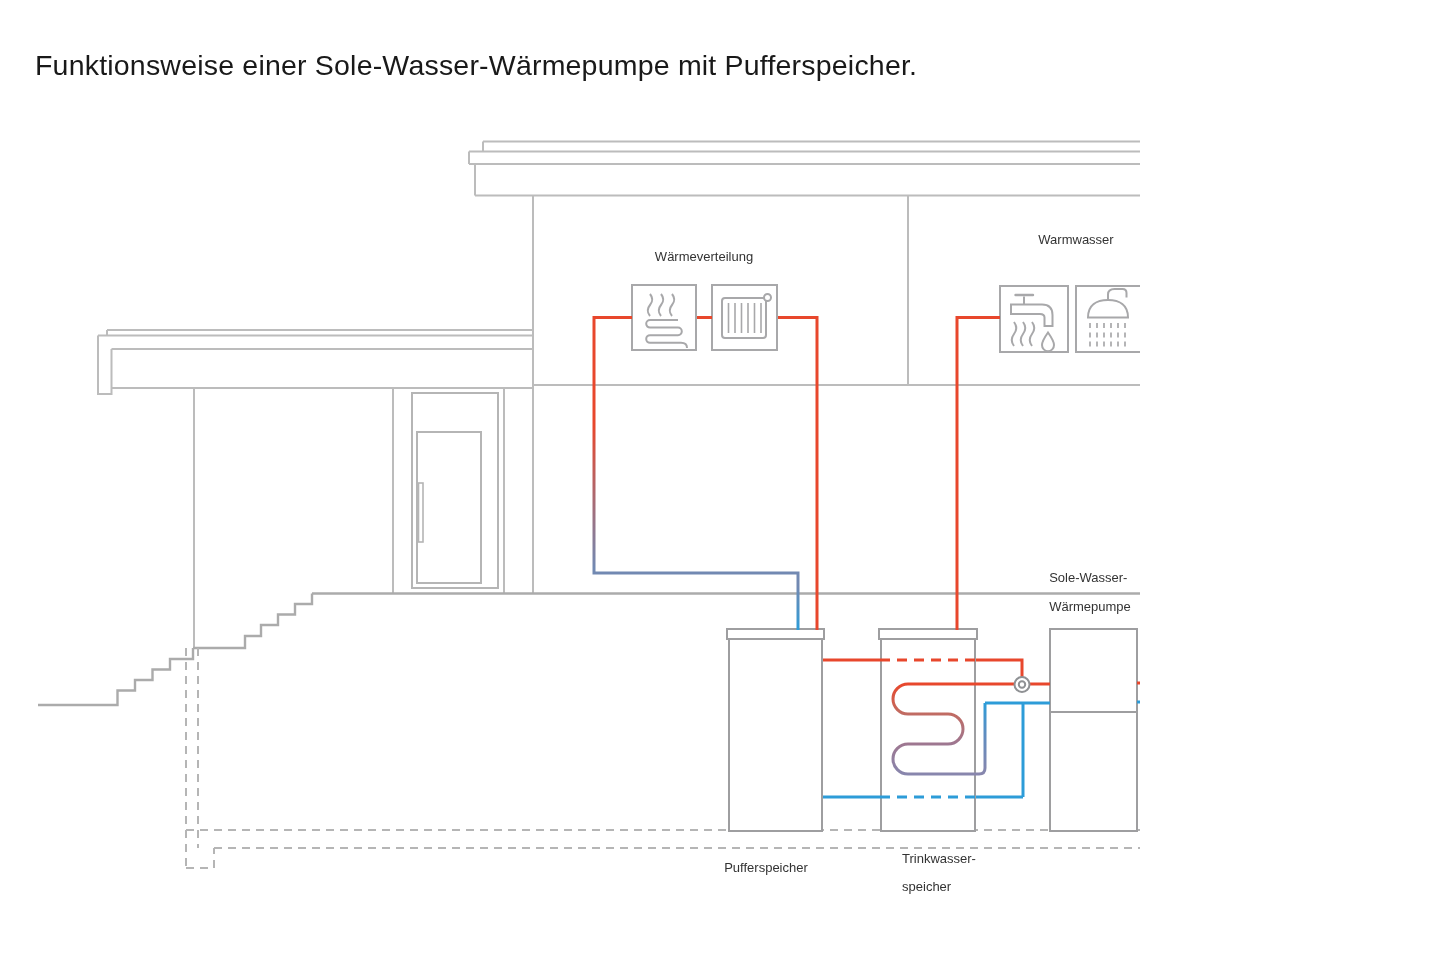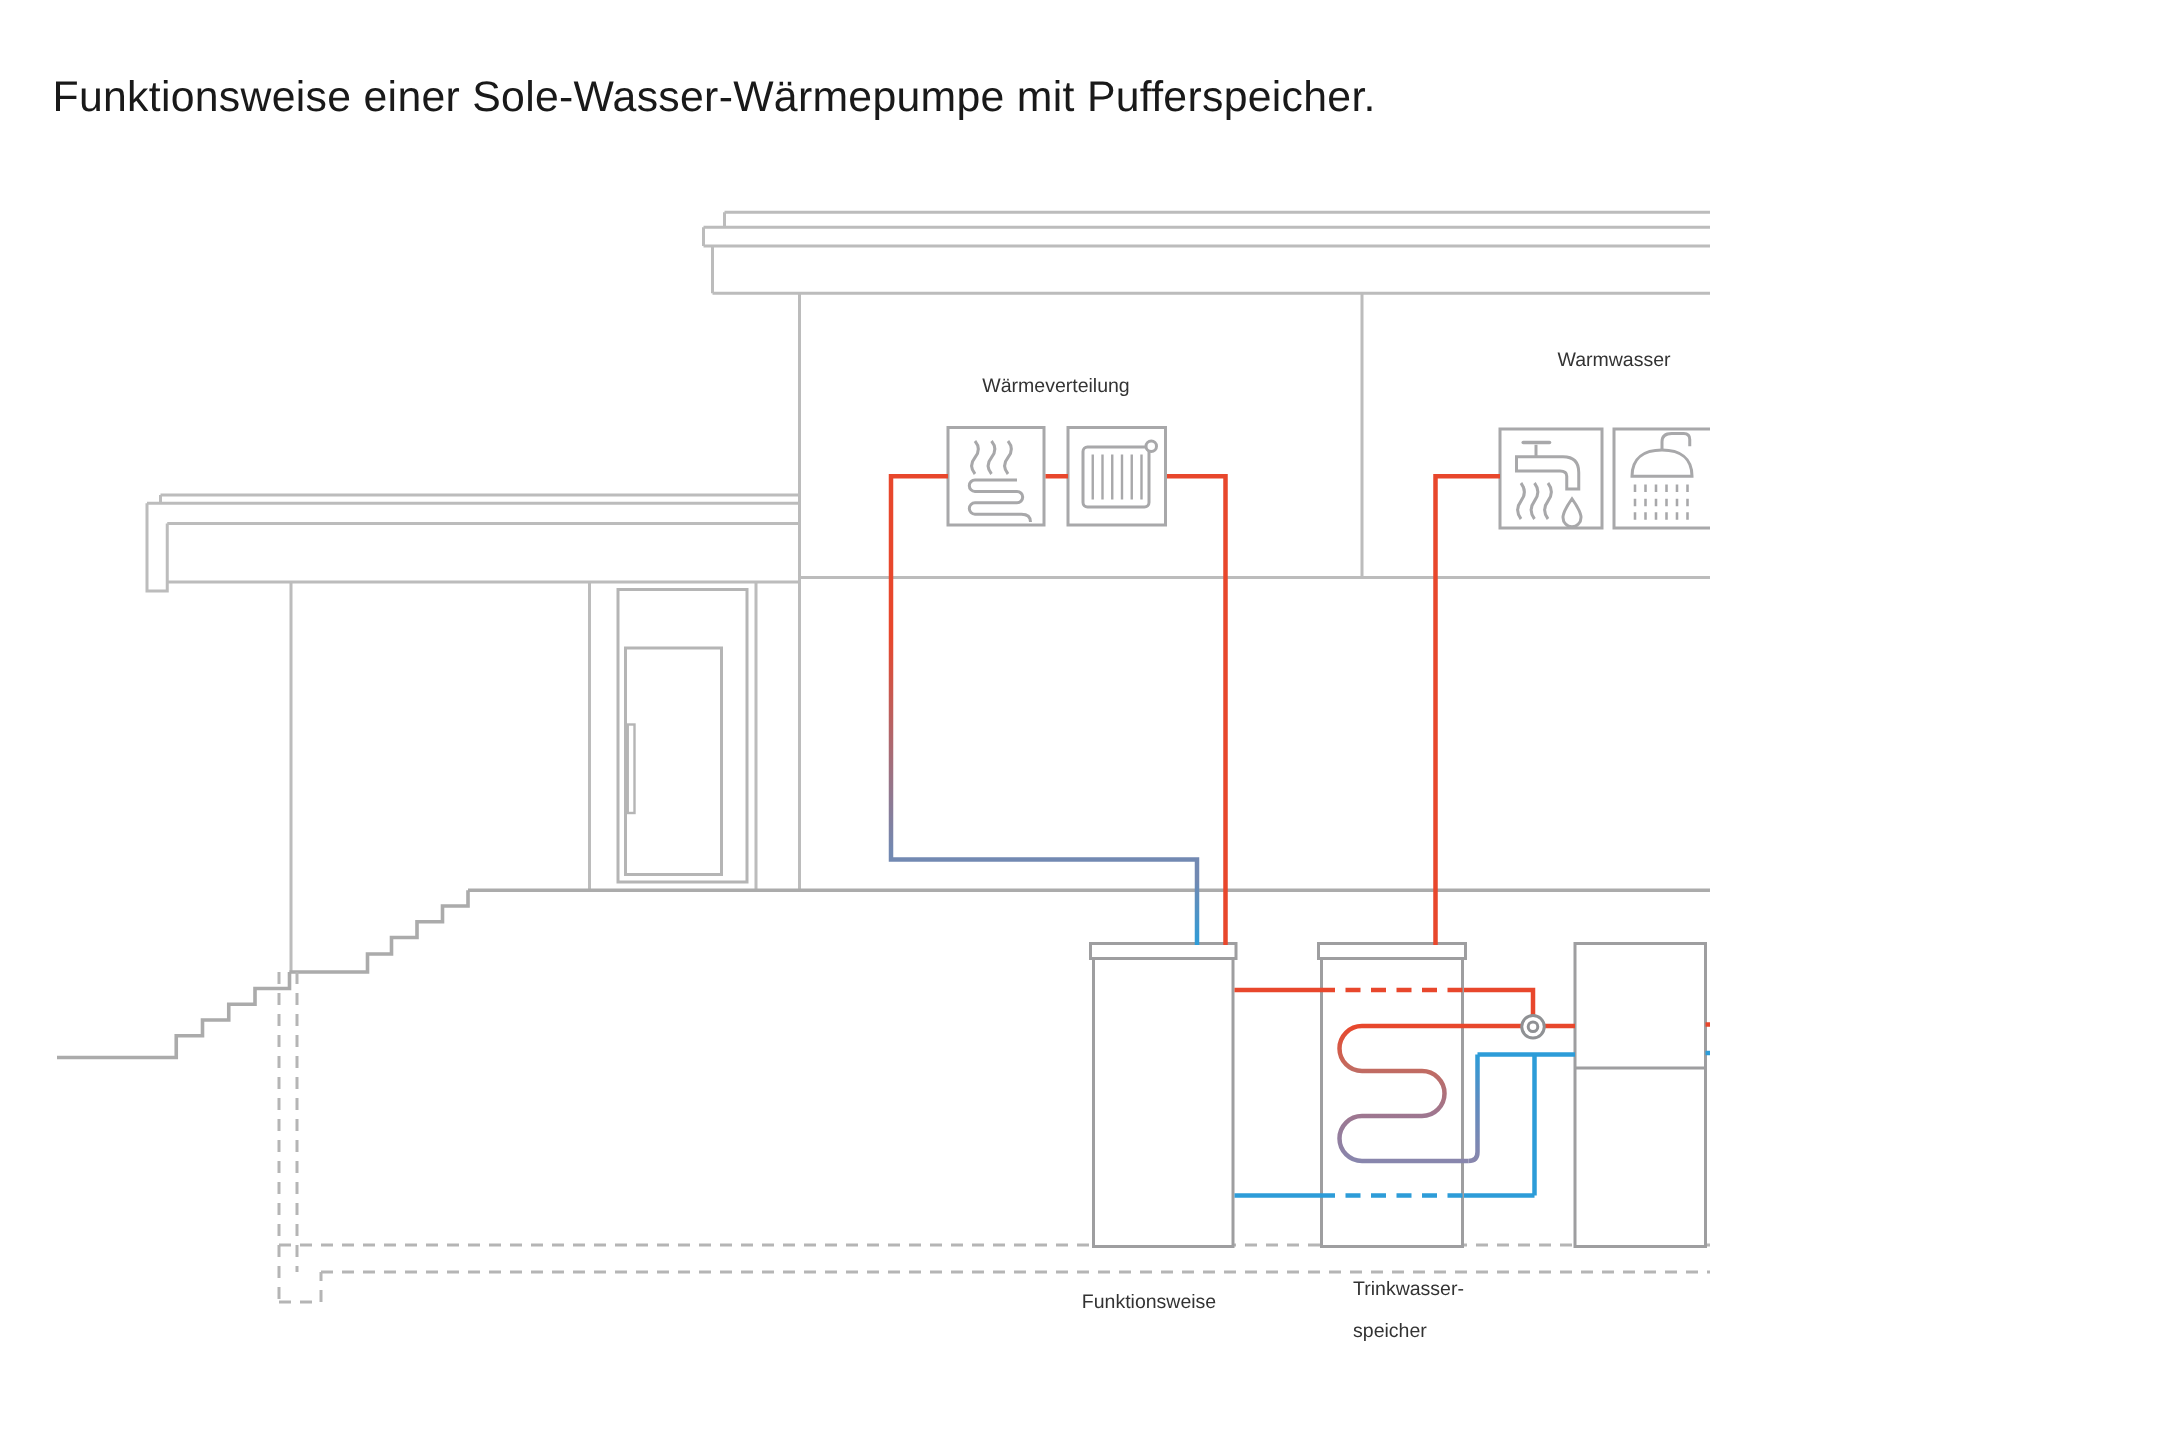--- a/index.html
+++ b/index.html
@@ -200,18 +200,19 @@
     </g>
   </g>
 </svg>
 
 <div class="txt" id="page-title">Funktionsweise einer Sole-Wasser-Wärmepumpe mit Pufferspeicher.</div>
 
 <div class="txt dia-label" id="label-heat-distribution">Wärmeverteilung</div>
 
 <div class="txt dia-label" id="label-hot-water">Warmwasser</div>
 
-
-<div class="txt dia-label" id="label-buffer-tank">Funktionsweise</div>
+<div class="txt dia-label" id="label-heat-pump"><span>Sole-Wasser-</span><br><span>Wärmepumpe</span></div>
+
+<div class="txt dia-label" id="label-buffer-tank">Pufferspeicher</div>
 
 <div class="txt dia-label" id="label-dhw-tank"><span>Trinkwasser-</span><br><span>speicher</span></div>
 
 </div>
 
 </body></html>

